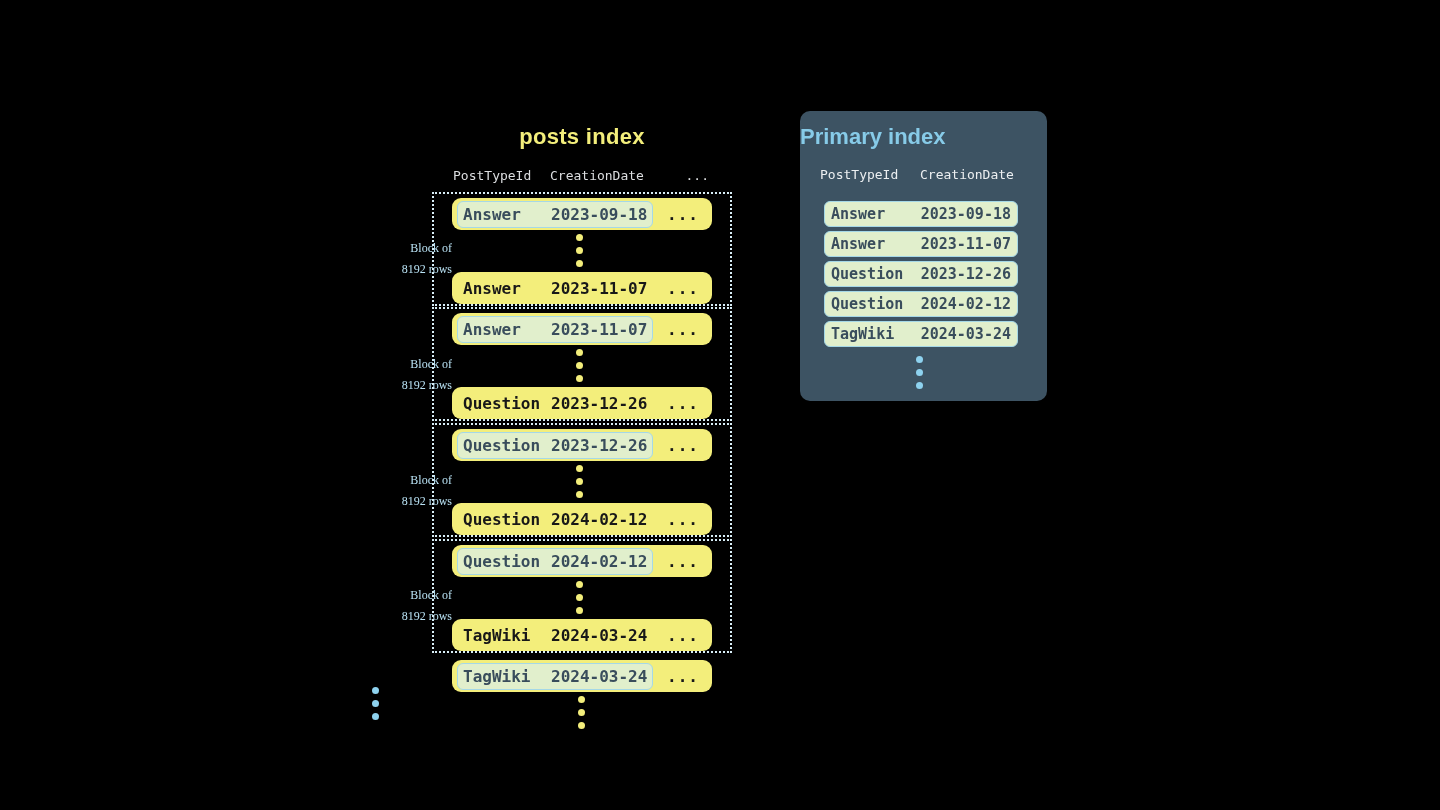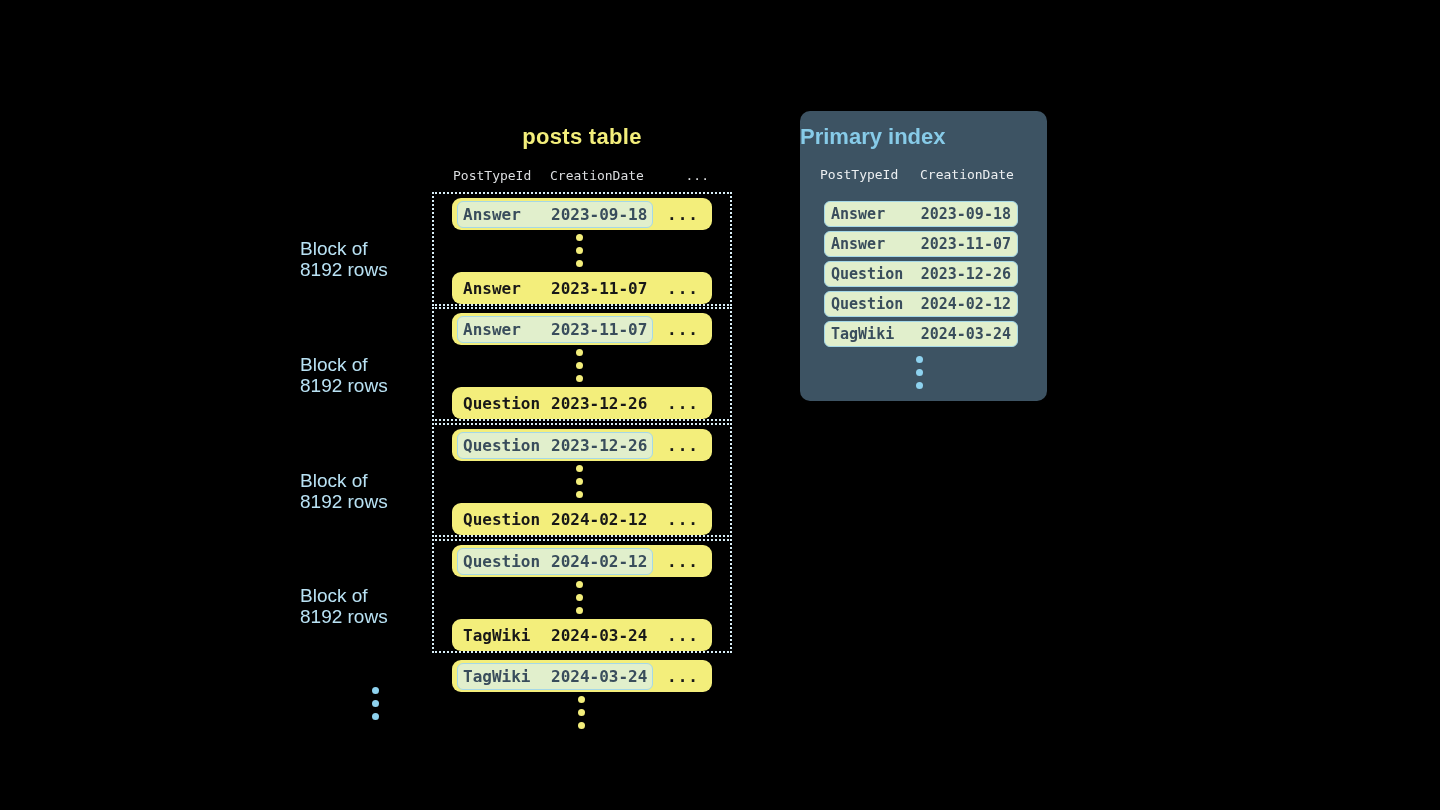--- a/index.html
+++ b/index.html
@@ -57,22 +57,22 @@
   .hl .badge{background:var(--badge-bg);border-color:var(--badge-border);color:var(--badge-text);}
   .badge .type{display:inline-block;width:88px;}
   .more{margin-left:auto;letter-spacing:1px;}
 
   .vdots{position:absolute;display:flex;flex-direction:column;gap:6px;}
   .dot{width:7px;height:7px;border-radius:50%;}
   .ydots .dot{background:var(--yellow);}
   .bdots .dot{background:var(--dot-blue);}
 
   .block-label{
-    position:absolute;left:300px;width:152px;text-align:left;
-    color:var(--label-blue);font-size:19px;line-height:21px;font-weight:400;
+    position:absolute;left:300px;width:152px;text-align:right;
+    color:var(--label-blue);font-size:12px;line-height:21px;font-weight:400;font-family:Liberation Serif, serif;
   }
 
   
   .panel{
     position:absolute;left:800px;top:111px;width:247px;height:290px;
     background:var(--panel);border-radius:10px;
   }
   .panel-title{
     position:absolute;left:0;top:13px;width:100%;text-align:left;
     color:var(--panel-title);font-size:22px;font-weight:700;
@@ -89,21 +89,21 @@
     font-family:"DejaVu Sans Mono",monospace;font-size:15px;font-weight:700;color:var(--badge-text);
   }
   .irow .type{display:inline-block;width:86px;}
   .irow .date{margin-left:auto;}
 </style>
 </head>
 <body>
 
 <div id="stage">
 
-  <div class="pt-title">posts table</div>
+  <div class="pt-title">posts index</div>
   <div class="pt-headers">
     <span class="h-type">PostTypeId</span>
     <span class="h-date">CreationDate</span>
     <span class="h-more">...</span>
   </div>
 
   <div class="block-label" style="top:238px">
     <div>Block of</div>
     <div>8192 rows</div>
   </div>

